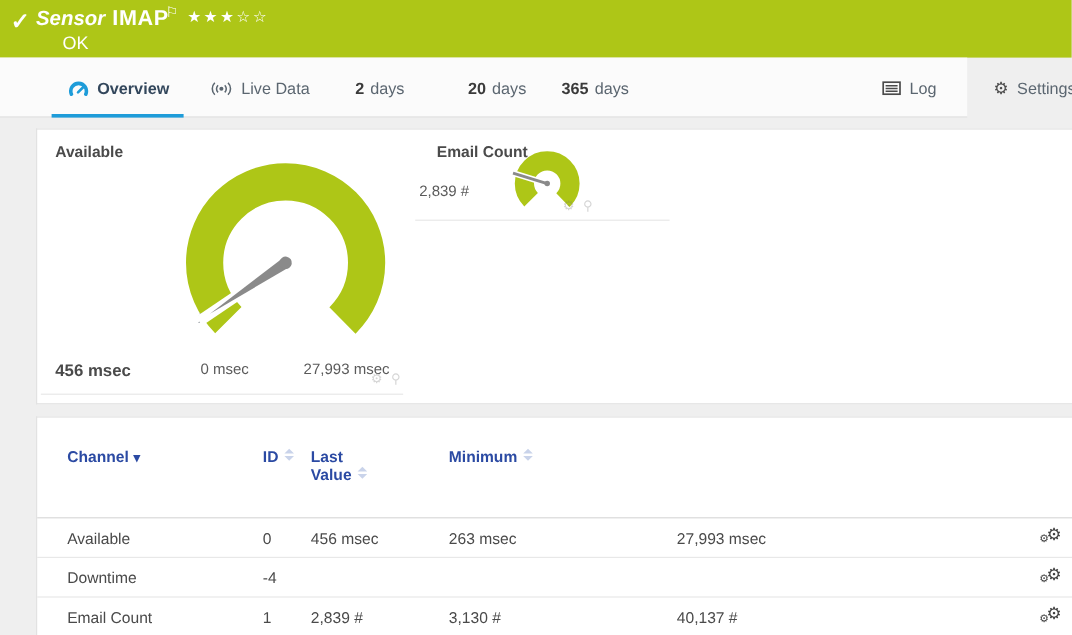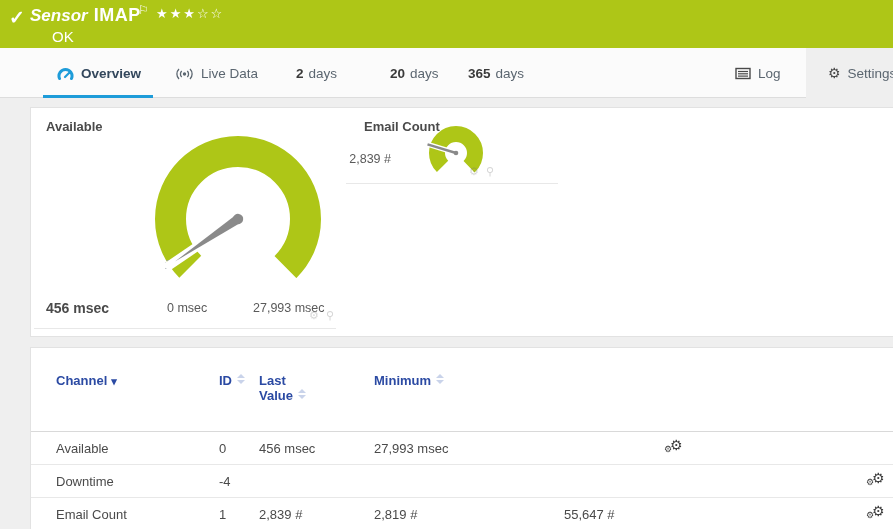--- a/index.html
+++ b/index.html
@@ -167,33 +167,34 @@
       <span>Minimum</span><span class="sort"><i class="up"></i><i class="dn"></i></span>
     </div>
     <div></div>
   </div>
 
   <div class="tbody">
     <div class="trow">
       <div>Available</div>
       <div class="cr">0</div>
       <div class="cr">456 msec</div>
+      <div class="cr">263 msec</div>
       <div class="cr">27,993 msec</div>
       <div class="gearcell"><span class="gears"><span class="g1">⚙</span><span class="g2">⚙</span></span></div>
     </div>
     <div class="trow">
       <div>Downtime</div>
       <div class="cr">-4</div>
       <div class="cr"></div>
       <div class="cr"></div>
       <div class="cr"></div>
       <div class="gearcell"><span class="gears"><span class="g1">⚙</span><span class="g2">⚙</span></span></div>
     </div>
     <div class="trow">
       <div>Email Count</div>
       <div class="cr">1</div>
       <div class="cr">2,839 #</div>
-      <div class="cr">2,819 #</div>
-      <div class="cr">55,647 #</div>
+      <div class="cr">3,130 #</div>
+      <div class="cr">40,137 #</div>
       <div class="gearcell"><span class="gears"><span class="g1">⚙</span><span class="g2">⚙</span></span></div>
     </div>
   </div>
 </div>
 
 </body></html>

